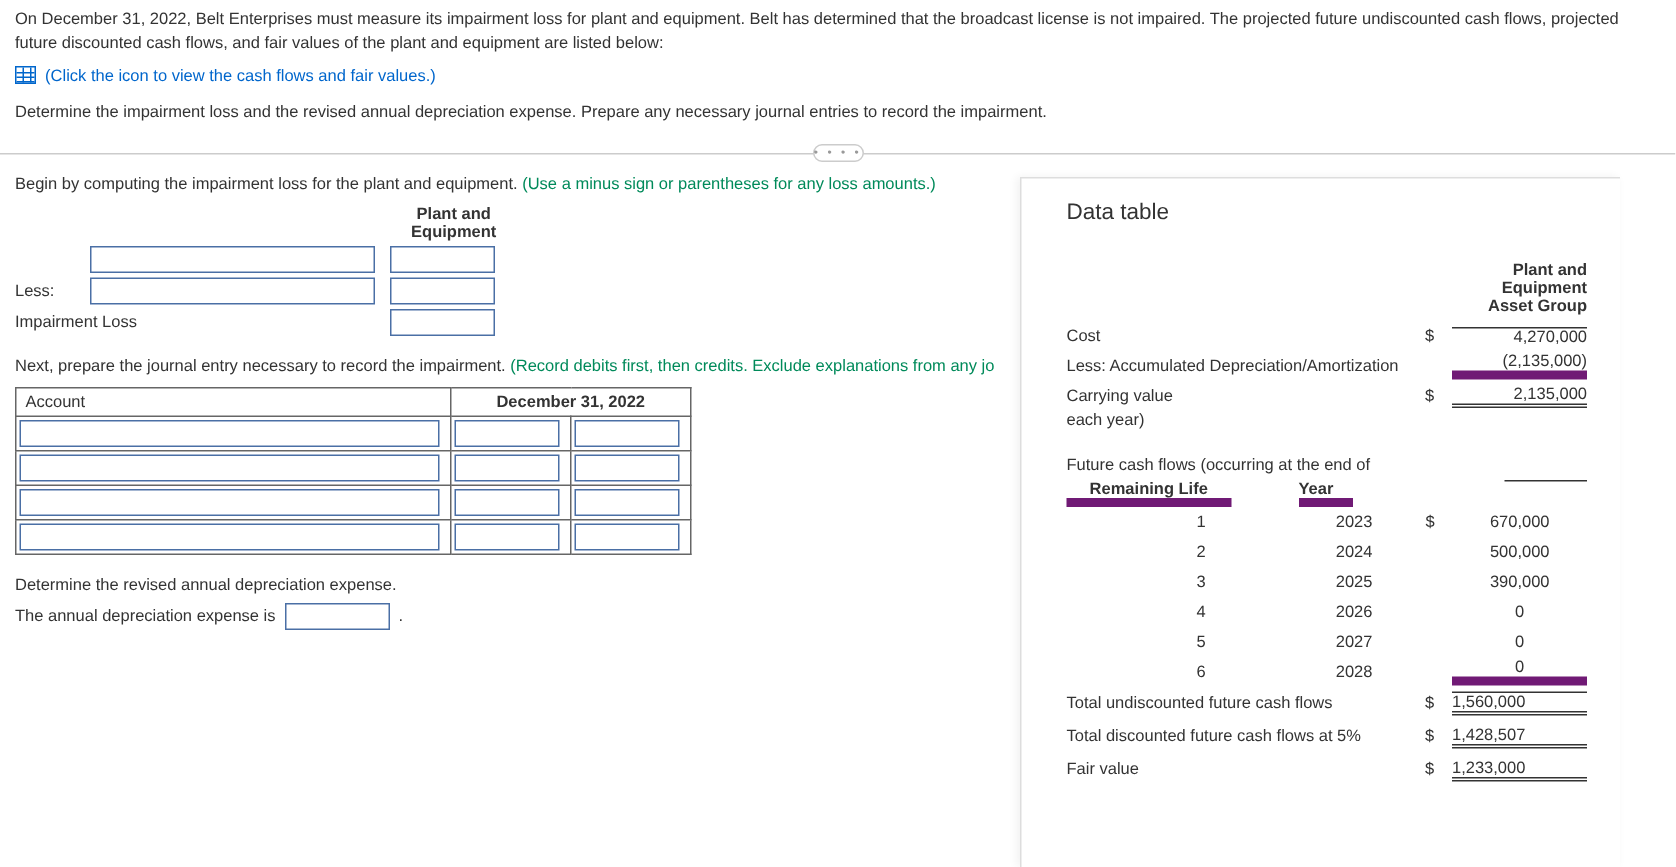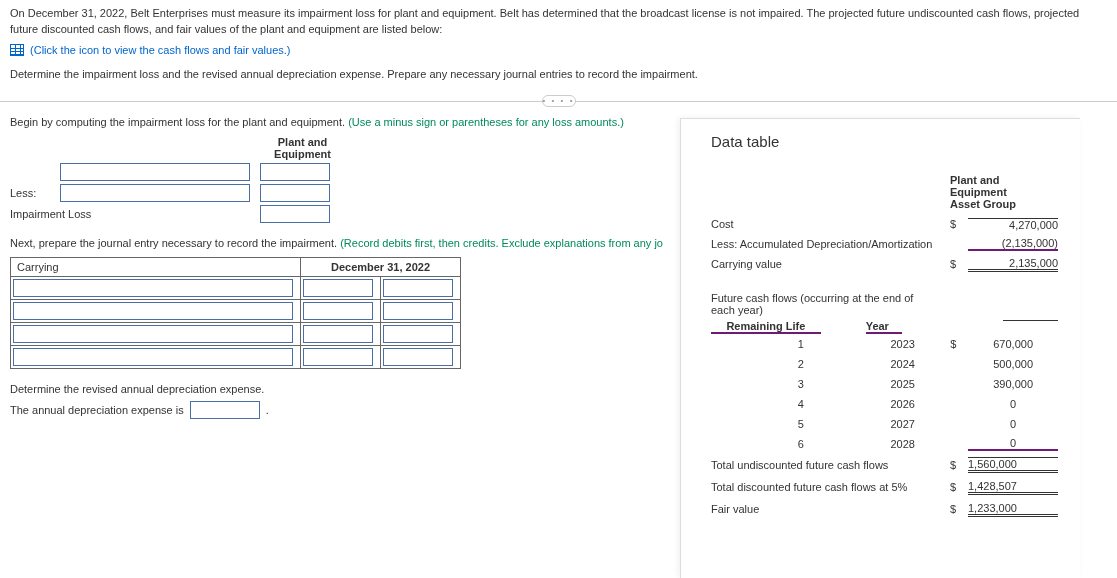--- a/index.html
+++ b/index.html
@@ -99,24 +99,24 @@
     border-top: 1px solid #ddd;
     box-shadow: -2px 0 6px rgba(0,0,0,0.06);
     padding: 14px 22px 0 30px;
   }
   .panel h3 { font-size: 15px; font-weight: normal; color: #333; margin-bottom: 24px; }
   .dt-row { display: flex; align-items: center; font-size: 11px; color: #333; }
   .dt-label { flex: 1; }
   .dt-cur { width: 18px; text-align: left; }
   .dt-amt { width: 90px; text-align: right; }
   .dt-head2 { display:flex; justify-content:flex-end; }
-  .dt-head2 > div { width:108px; text-align:left; font-weight:bold; }
+  .dt-head2 > div { width:108px; text-align:right; font-weight:bold; }
   .thin-top    { border-top: 1px solid #333; }
   .dbl-bottom  { border-bottom: 3px double #333; }
-  .underline-s { border-bottom: 2px solid #701a75; }
+  .underline-s { border-bottom: 6px solid #701a75; }
   .block-rows .dt-row { height: 20px; }
   .cf-head { display:flex; margin-top:4px;gap:45px; }
   .cf-head .c1 { width:180px; text-align:center; font-weight:bold; }
   .cf-head .c2 { width:60px;  text-align:left;  font-weight:bold; }
   .cf-row { display:flex; height:20px; align-items:center; }
   .cf-row .c1 { width:180px; text-align:center; }
   .cf-row .c2 { width:60px;  text-align:left; }
   .cf-row .c3 { width:18px;  text-align:left; }
   .cf-row .c4 { width:90px;  text-align:center; }
   .tot-row { display:flex; height:22px; align-items:center; }
@@ -171,21 +171,21 @@
       <input class="inp inp-narrow" style="">
     </div>
   </div>
 
   <div class="instr section-gap">
     <span>Next, prepare the journal entry necessary to record the impairment. </span><span class="hint-green">(Record debits first, then credits. Exclude explanations from any jo</span>
   </div>
   <table class="je-table">
     <tbody>
         <tr>
-      <th style="width:290px">Carrying</th>
+      <th style="width:290px">Account</th>
       <th colspan="2" style="width:160px;text-align:center;font-weight:bold">December 31, 2022</th>
     </tr>
     <tr>
       <td class="cell-pad"><input class="inp inp-je" style=""></td>
       <td class="cell-pad"><input class="inp inp-amt" style=""></td>
       <td class="cell-pad"><input class="inp inp-amt" style=""></td>
     </tr>
     <tr>
       <td class="cell-pad"><input class="inp inp-je" style=""></td>
       <td class="cell-pad"><input class="inp inp-amt" style=""></td>
@@ -233,22 +233,22 @@
       <div class="dt-cur"></div>
       <div class="dt-amt underline-s">(2,135,000)</div>
     </div>
     <div class="dt-row">
       <div class="dt-label">Carrying value</div>
       <div class="dt-cur">$</div>
       <div class="dt-amt dbl-bottom">2,135,000</div>
     </div>
   </div>
 
+  <div>each year)</div>
   <div style="margin-top:18px">Future cash flows (occurring at the end of</div>
-  <div>each year)</div>
 
   <div class="cf-head">
     <div class="c1 underline-s">Remaining Life</div>
     <div class="c2 underline-s">Year</div>
     <div style="width:18px"></div>
     <div style="width:90px" class="thin-top"></div>
   </div>
 
   <div id="cf-body">
       <div class="cf-row">

